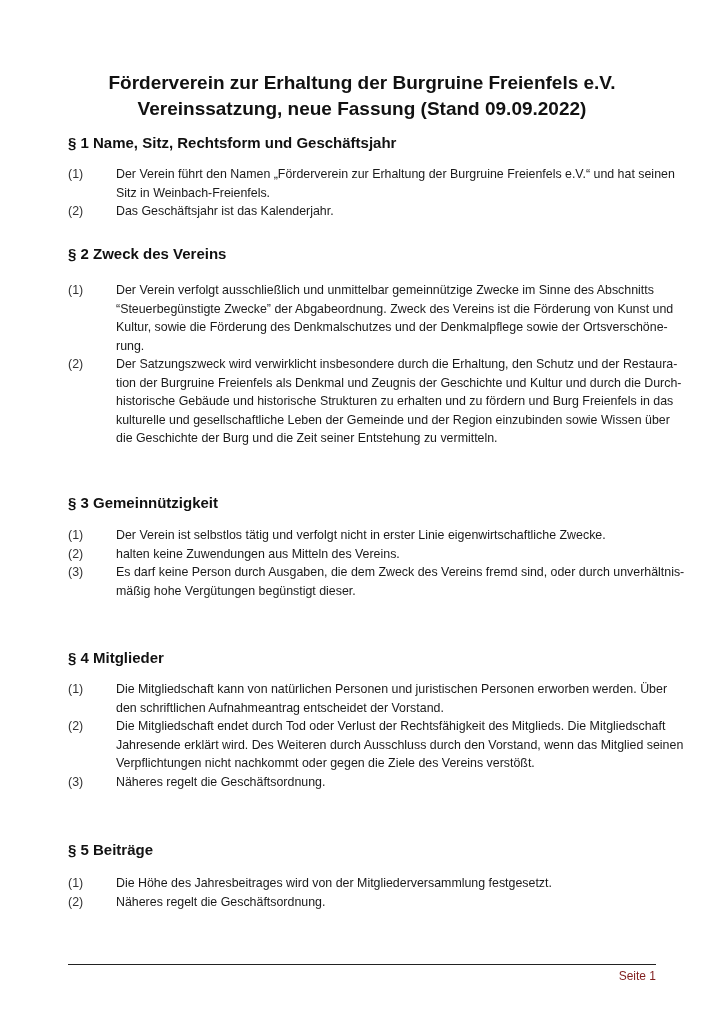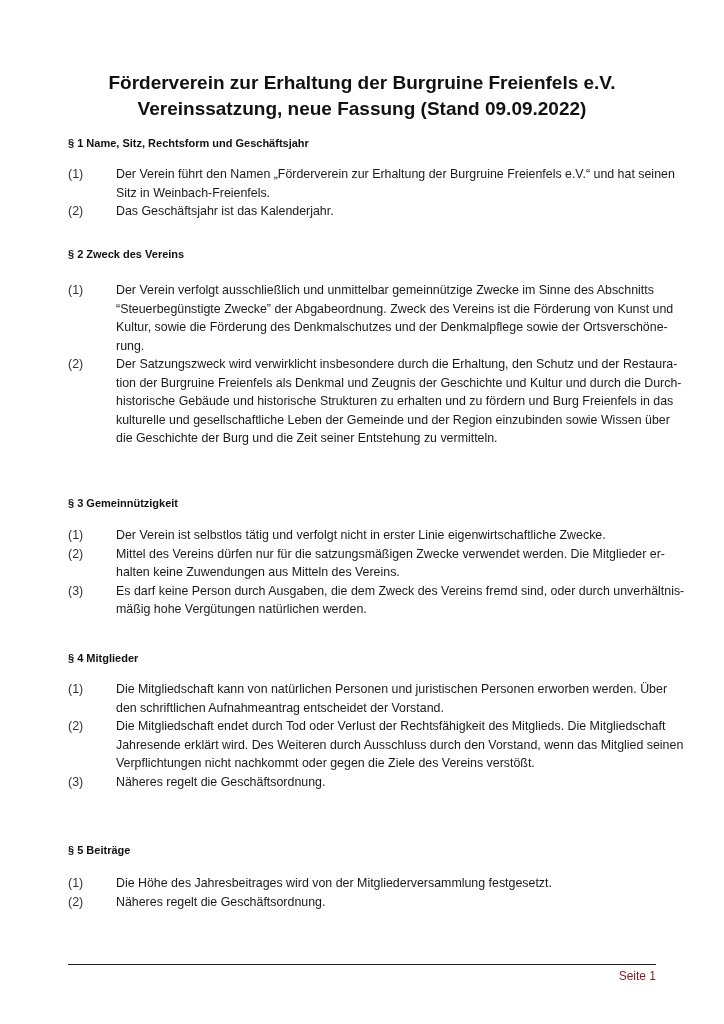--- a/index.html
+++ b/index.html
@@ -1,20 +1,20 @@
 <!DOCTYPE html>
 <html><head>
 <meta charset="utf-8">
 <style>
   * { margin: 0; padding: 0; box-sizing: border-box; }
   html, body { width: 724px; height: 1024px; background: #ffffff; overflow: hidden; }
   body { font-family: "Liberation Sans", "DejaVu Sans", sans-serif; color: #1a1a1a; position: relative; }
   .page { position: absolute; left: 0; top: 0; width: 724px; height: 1024px; }
   .title { position: absolute; left: 0; width: 724px; text-align: center; font-weight: bold; font-size: 19px; line-height: 26px; top: 70px; color: #111; }
-  .heading { position: absolute; left: 68px; font-weight: bold; font-size: 11px; line-height: 16px; color: #111; }
+  .heading { position: absolute; left: 68px; font-weight: bold; font-size: 15px; line-height: 16px; color: #111; }
   .list { position: absolute; left: 68px; width: 600px; font-size: 12.4px; line-height: 18.5px; }
   .item { display: flex; }
   .num { width: 26px; flex: 0 0 26px; color: #333; }
   .txt { flex: 1; }
   .txt span { display: block; white-space: nowrap; margin-left: 22px; }
   .footer-rule { position: absolute; left: 68px; top: 964px; width: 588px; height: 1.3px; background: #222; }
   .page-number { position: absolute; right: 68px; top: 969px; font-size: 12px; color: #7f1d1d; }
 </style>
 </head>
 <body>
@@ -69,29 +69,28 @@
   <div class="list" style="top:526px">
     <div class="item">
       <div class="num">(1)</div>
       <div class="txt">
           <span>Der Verein ist selbstlos tätig und verfolgt nicht in erster Linie eigenwirtschaftliche Zwecke.</span>
         </div>
     </div>
     <div class="item">
       <div class="num">(2)</div>
       <div class="txt">
-          <span>Mittel des Vereins dürfen nur für die satzungsmäßigen Zwecke verwendet werden. Die Mitglieder er-</span>
           <span>halten keine Zuwendungen aus Mitteln des Vereins.</span>
         </div>
     </div>
     <div class="item">
       <div class="num">(3)</div>
       <div class="txt">
           <span>Es darf keine Person durch Ausgaben, die dem Zweck des Vereins fremd sind, oder durch unverhältnis-</span>
-          <span>mäßig hohe Vergütungen natürlichen werden.</span>
+          <span>mäßig hohe Vergütungen begünstigt dieser.</span>
         </div>
     </div>
   </div>
 
   <div class="heading" style="top:650px">§ 4 Mitglieder</div>
   <div class="list" style="top:680px">
     <div class="item">
       <div class="num">(1)</div>
       <div class="txt">
           <span>Die Mitgliedschaft kann von natürlichen Personen und juristischen Personen erworben werden. Über</span>

